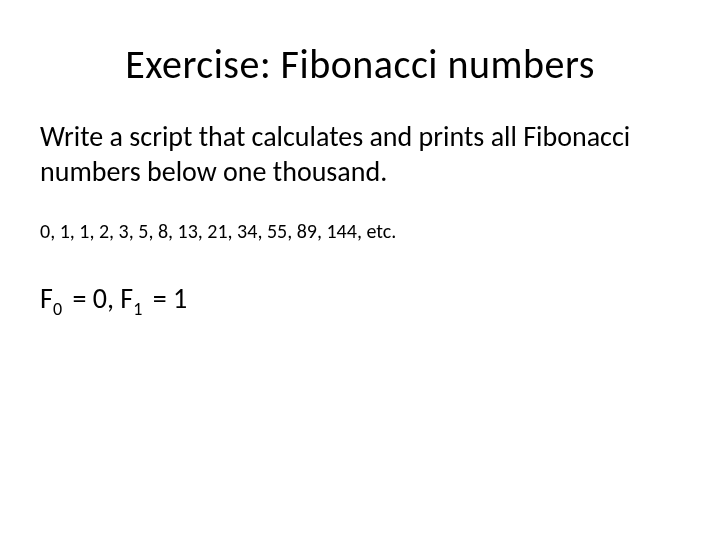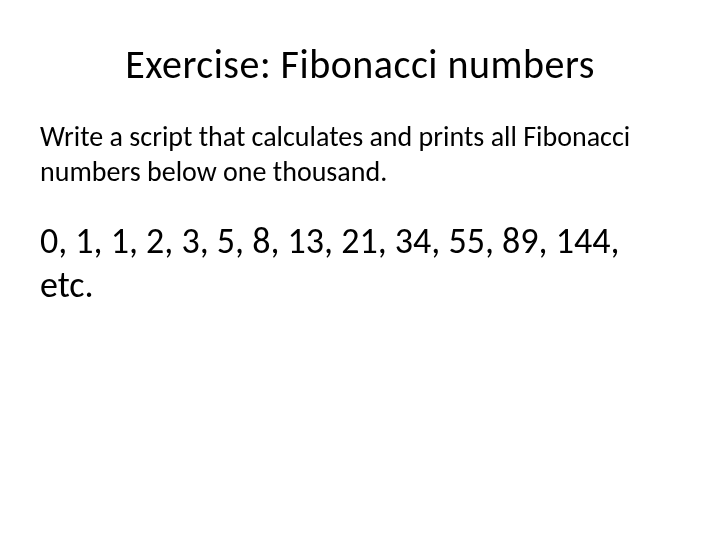--- a/index.html
+++ b/index.html
@@ -24,21 +24,21 @@
     text-align: center;
     margin: 10px 0 30px 0;
     letter-spacing: 0.5px;
   }
   .body-text {
     font-size: 28px;
     line-height: 1.25;
     margin-bottom: 30px;
   }
   .sequence {
-    font-size: 36px;
+    font-size: 20px;
     margin-bottom: 38px;
   }
   .formula {
     font-size: 28px;
     margin-bottom: 38px;
   }
   .formula sub {
     font-size: 18px;
     vertical-align: sub;
     line-height: 0;
@@ -53,14 +53,17 @@
 
 <div class="slide">
 
   <h1 class="title">Exercise: Fibonacci numbers</h1>
 
   <div class="body-text">Write a script that calculates and prints all Fibonacci numbers below one thousand.</div>
 
   <div class="sequence">0, 1, 1, 2, 3, 5, 8, 13, 21, 34, 55, 89, 144, etc.</div>
 
 
+  <div class="formula">
+    <span>F</span><sub>0</sub><span class="sp"></span><span> = 0, </span><span>F</span><sub>1</sub><span class="sp"></span><span> = 1</span>
+  </div>
 
 </div>
 
 </body></html>

